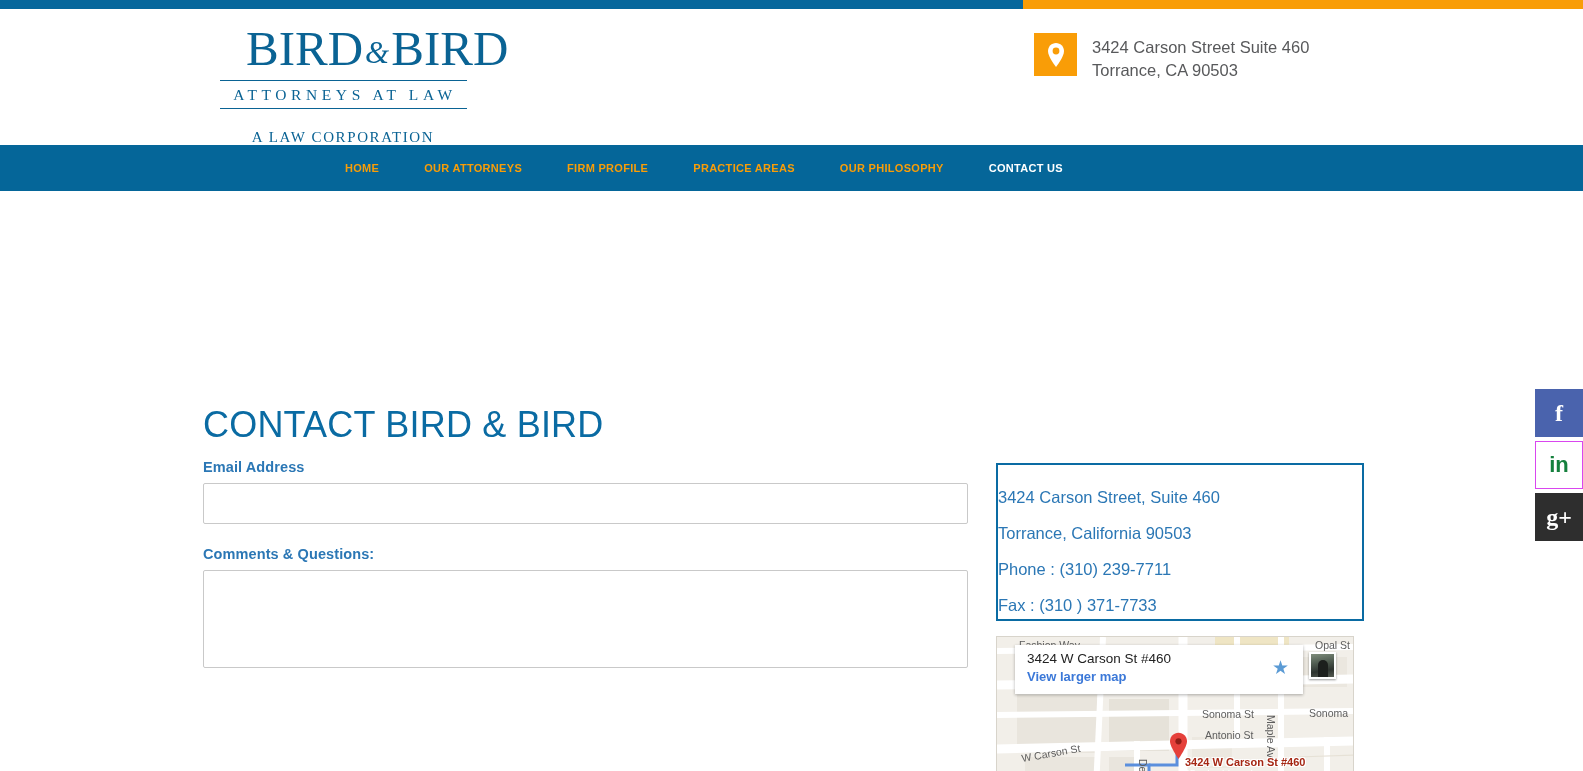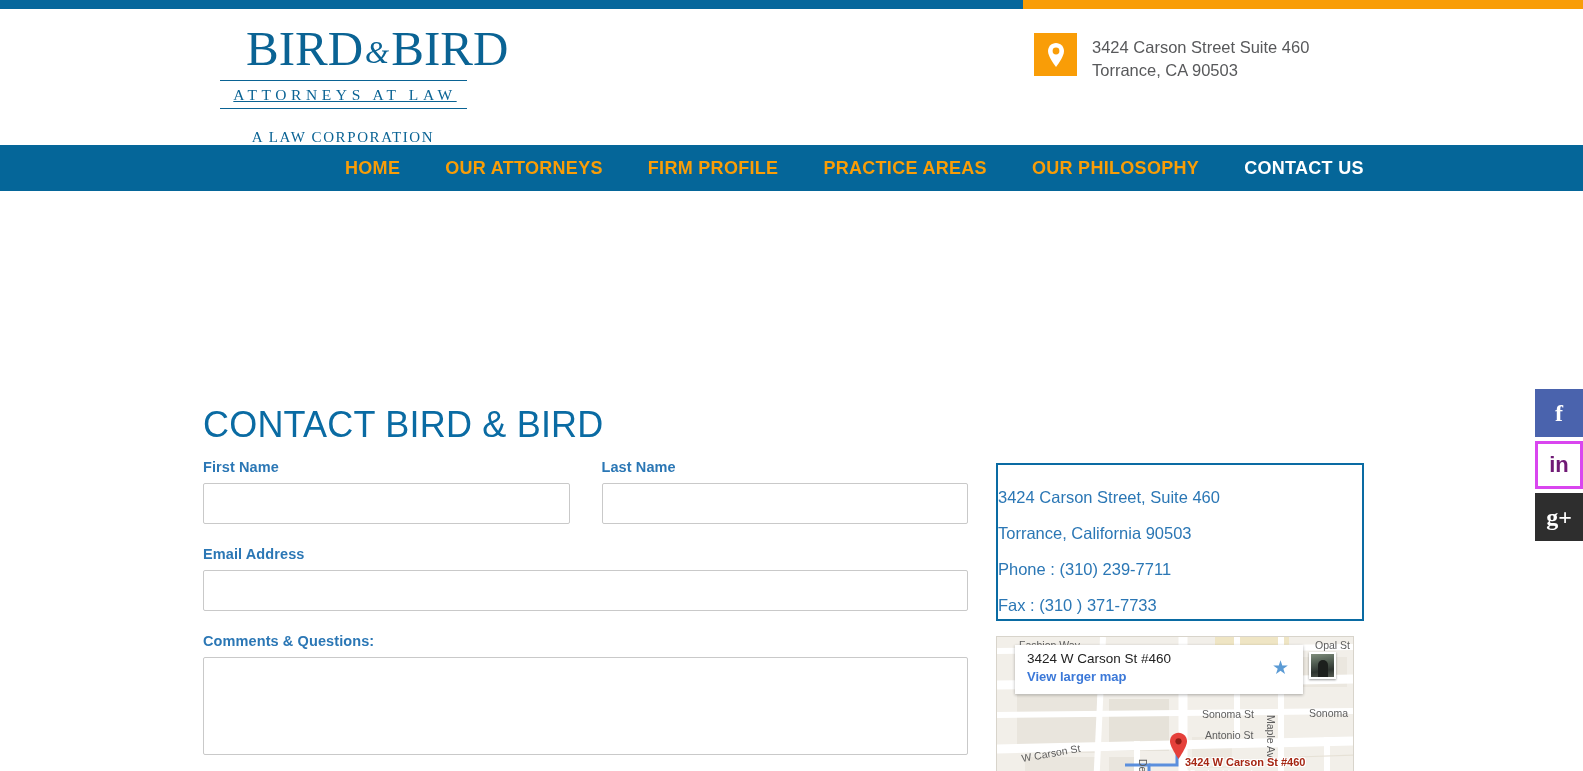--- a/index.html
+++ b/index.html
@@ -48,21 +48,20 @@
     border-top: 1.5px solid #0a6394;
     width: 247px;
     margin: 1px auto 0;
   }
   #logo-sub1 {
     font-family: "Liberation Serif", serif;
     font-size: 15.5px;
     letter-spacing: 4.6px;
     padding: 5px 0 4px 4px;
     white-space: nowrap;
-    text-decoration: underline;
   }
   #logo-rule-b {
     border-top: 1.2px solid #0a6394;
     width: 247px;
     margin: 0 auto;
   }
   #logo-sub2 {
     font-family: Liberation Serif, serif;
     font-size: 15px;
     letter-spacing: 1.6px;
@@ -103,21 +102,21 @@
   
   #nav {
     height: 46px;
     background: #056699;
     display: flex;
     align-items: center;
     padding-left: 345px;
   }
   .nav-item {
     color: #f99d07;
-    font-size: 18px;
+    font-size: 11px;
     font-weight: bold;
     letter-spacing: 0.3px;
     margin-right: 45px;
     white-space: nowrap;
     cursor: pointer;
     text-decoration: none;
   }
   .nav-item.active { color: #ffffff; }
 
   
@@ -285,21 +284,21 @@
   .soc {
     width: 48px; height: 48px;
     margin-bottom: 4px;
     display: flex; align-items: center; justify-content: center;
     color: #fff;
     font-weight: bold;
     cursor: pointer;
     font-family: "Liberation Serif", serif;
   }
   #soc-fb { background: #4a63ad; font-size: 24px; }
-  #soc-li { background: #ffffff; border: 3px solid #d946ef; color: #701a75; font-size: 22px;
+  #soc-li { background: #ffffff; border: 1px solid #d946ef; color: #15803d; font-size: 22px;
             font-family: "Liberation Sans", sans-serif; }
   #soc-gp { background: #2e2e2e; font-size: 24px; }
 </style>
 </head>
 <body>
 
 <div id="top-bar">
   <div id="top-bar-blue"></div>
   <div id="top-bar-orange"></div>
 </div>
@@ -339,30 +338,20 @@
   <a class="nav-item" href="#">PRACTICE AREAS</a>
   <a class="nav-item" href="#">OUR PHILOSOPHY</a>
   <a class="nav-item active" href="#">CONTACT US</a>
 </div>
 
 <div id="main">
 
   <h1 id="page-title">CONTACT BIRD &amp; BIRD</h1>
 
   <form id="form-col">
-    <div class="row2 fgroup">
-      <div>
-        <div class="field-label">First Name</div>
-        <input class="field-input" type="text" placeholder="" style="">
-      </div>
-      <div>
-        <div class="field-label">Last Name</div>
-        <input class="field-input" type="text" placeholder="" style="">
-      </div>
-    </div>
 
     <div class="fgroup">
       <div class="field-label">Email Address</div>
       <input class="field-input" type="text" placeholder="" style="">
     </div>
 
 
     <div class="fgroup">
       <div class="field-label">Comments &amp; Questions:</div>
       <textarea class="field-textarea" placeholder="" style=""></textarea>

